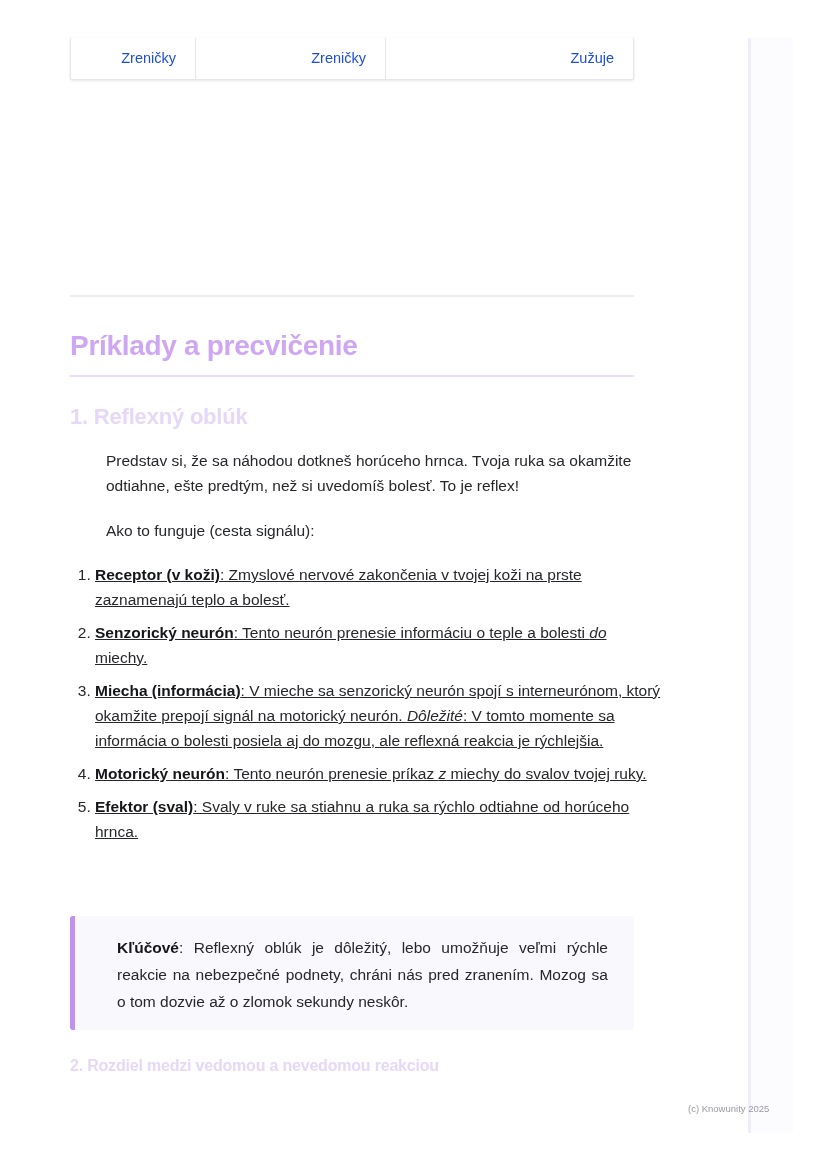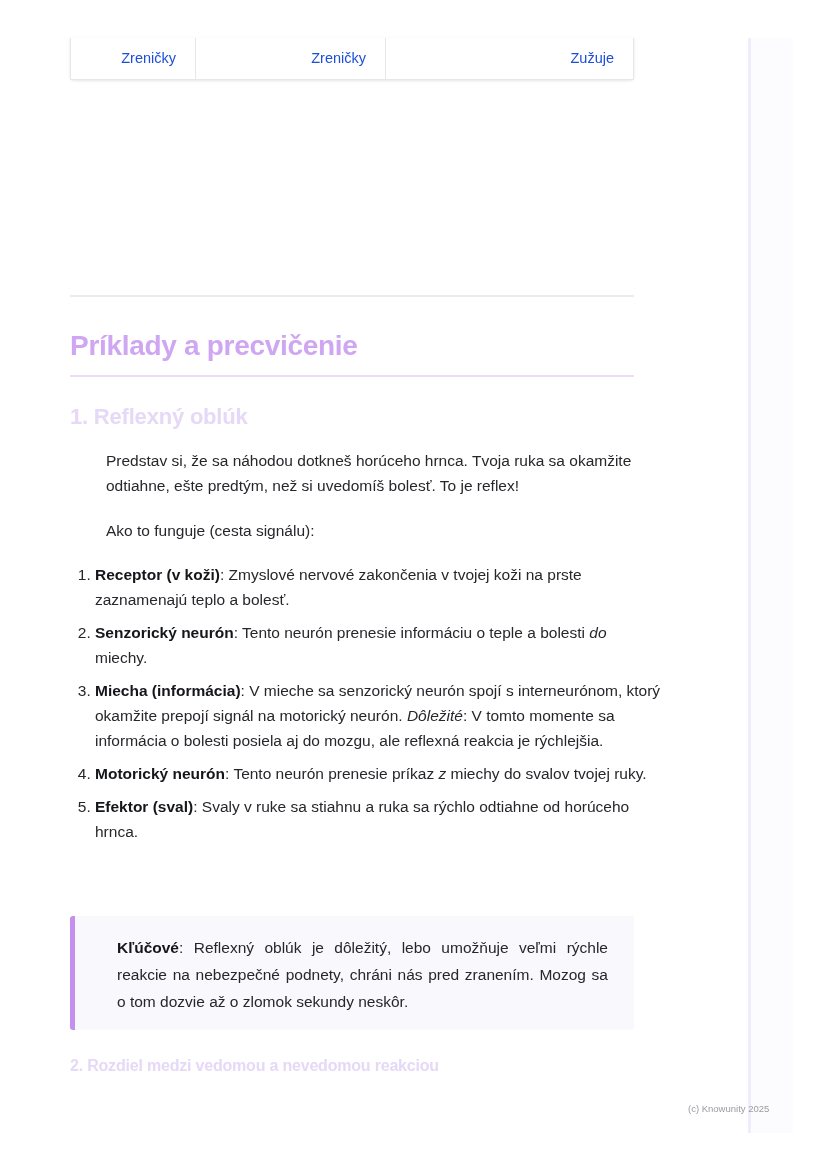--- a/index.html
+++ b/index.html
@@ -15,21 +15,21 @@
   tr.even td { background:#f7f8fa; }
   tr:first-child td { border-top:none; }
   .hr { position:absolute; left:70px; top:295px; width:564px; height:2px; background:#ececf0; }
   .h2 { position:absolute; left:70px; top:330px; font-size:28px; font-weight:bold; color:#cfa6f2; letter-spacing:-0.3px; }
   .h2-underline { position:absolute; left:70px; top:375px; width:564px; height:2px; background:#ecdcf8; }
   .h3 { position:absolute; left:70px; top:404px; font-size:22px; font-weight:bold; color:#e6d8f7; letter-spacing:-0.2px; }
   .h3b { position:absolute; left:70px; top:1057px; font-size:16px; font-weight:bold; color:#e6d8f7; letter-spacing:-0.2px; }
   .p { position:absolute; left:70px; width:566px; font-size:15.5px; line-height:25px; color:#26272b;margin-left:36px; }
   ol { position:absolute; left:70px; top:562px; width:566px; margin:0; padding:0 0 0 25px;
        font-size:15.5px; line-height:25px; color:#26272b; }
-  ol li { margin-bottom:8px; padding-left:0; }
+  ol li { margin-bottom:8px; padding-left:0;text-decoration:underline; }
   b { color:#15161a; }
   .callout { position:absolute; left:70px; top:916px; width:564px; height:114px; background:#f9f8fc;
              border-left:5px solid #c390ee; border-radius:3px; box-sizing:border-box; padding:18px 26px 0 42px;
              font-size:15.5px; line-height:27px; color:#26272b; text-align:justify; }
   .side-strip { position:absolute; left:748px; top:38px; width:42px; height:1095px;
                 background:#fcfbfe; border-left:3px solid #efedfb; }
   .footer { position:absolute; left:688px; top:1103px; font-size:9.5px; color:#9a9ba2; }
 </style>
 </head>
 <body>

